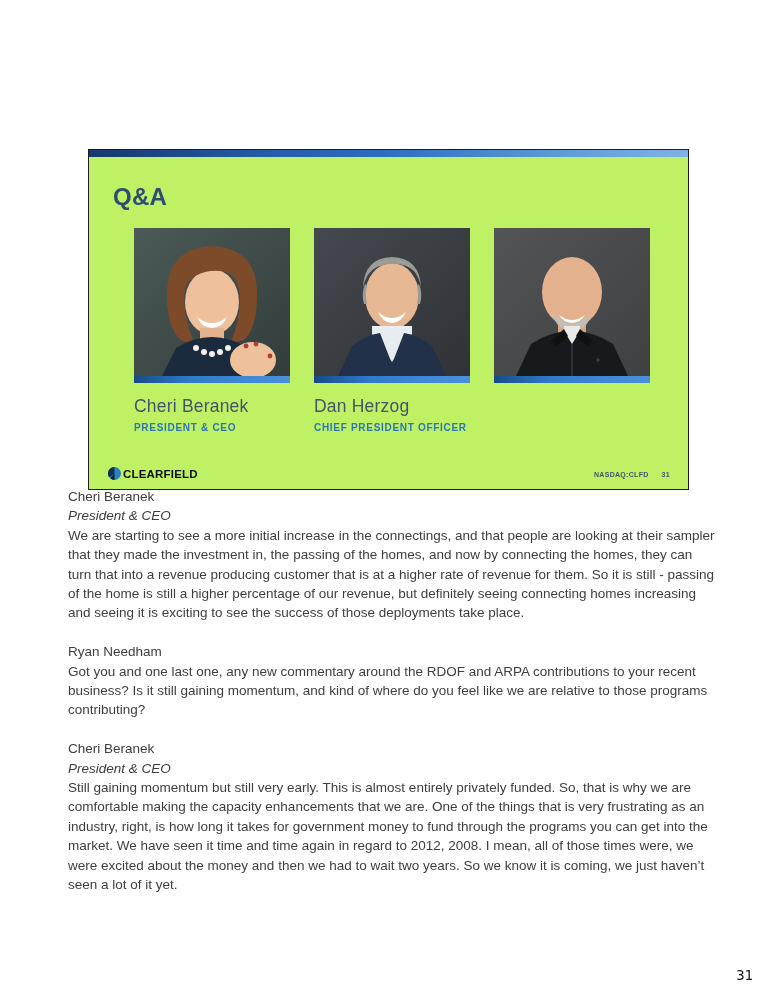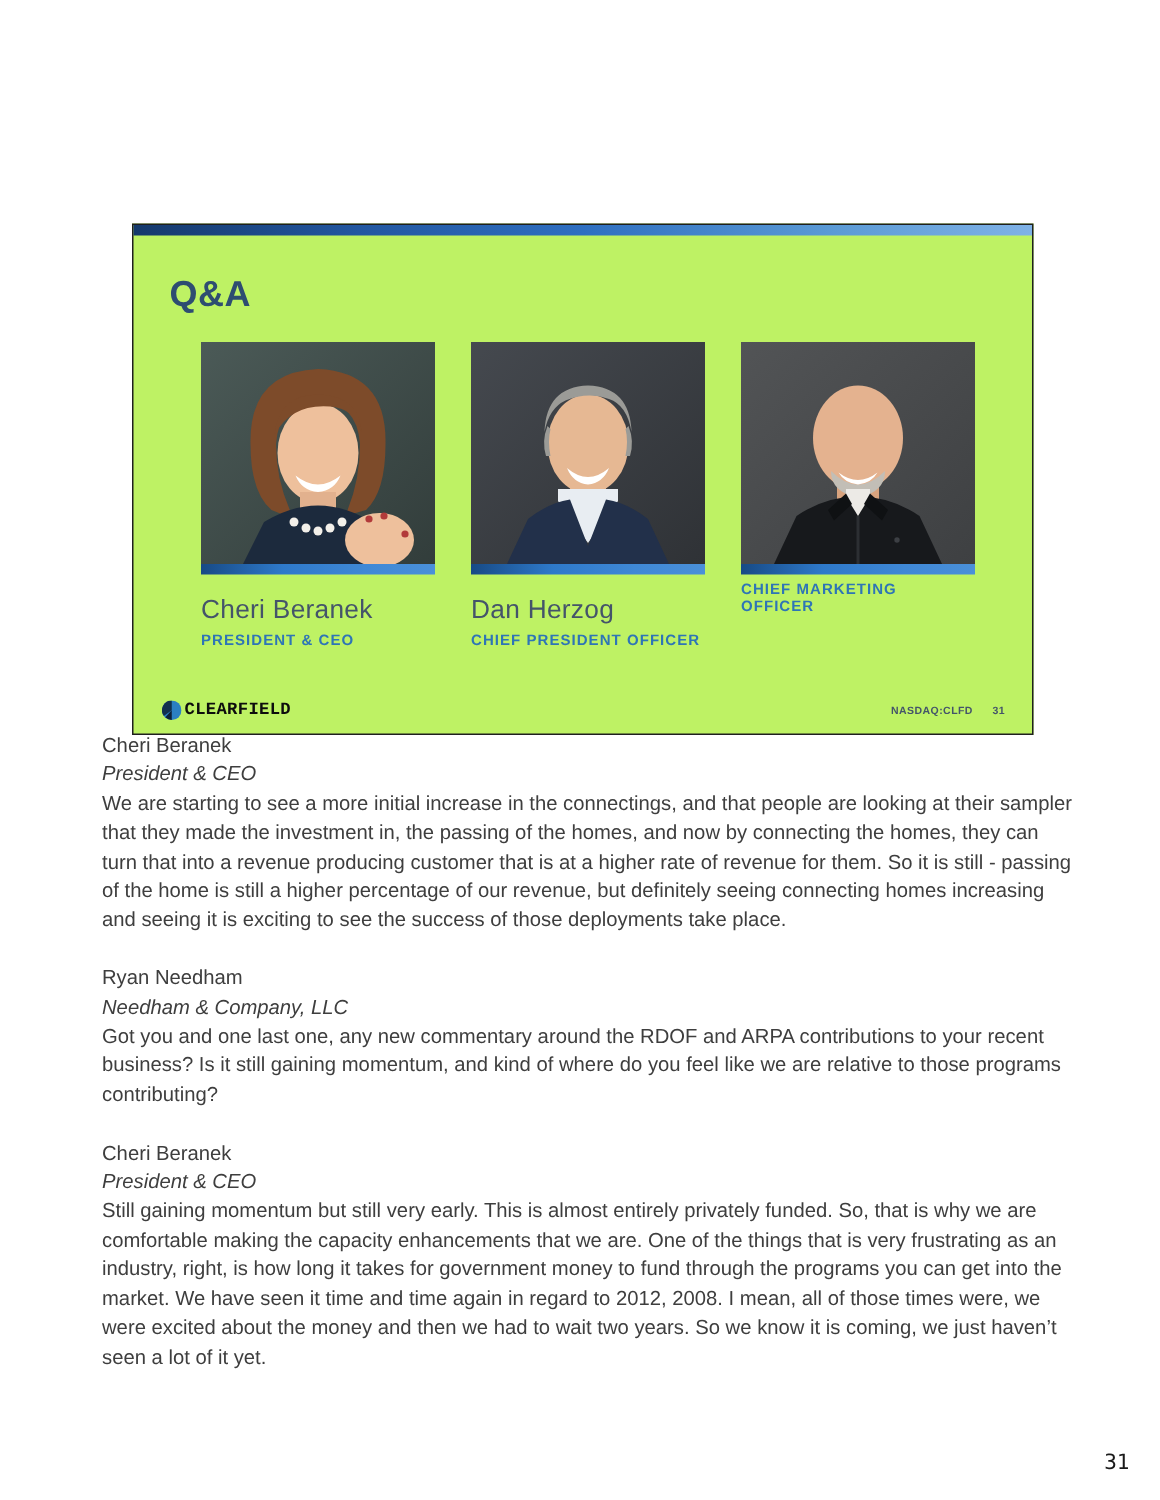--- a/index.html
+++ b/index.html
@@ -74,21 +74,20 @@
     display: flex;
     align-items: center;
     gap: 2px;
   }
   .logo-icon svg { display: block; width: 13px; height: 13px; }
   .logo-text {
     font-size: 11.5px;
     font-weight: 800;
     color: #0d0d0d;
     letter-spacing: 0.2px;
-    font-family: Liberation Mono, monospace;
   }
   .slide-ticker {
     position: absolute;
     right: 18px; bottom: 11px;
     display: flex;
     gap: 13px;
     font-size: 7px;
     font-weight: 600;
     color: #44546a;
     letter-spacing: 0.3px;
@@ -201,21 +200,20 @@
           <path d="M65 87 Q78 97 91 87 Q87 94 78 95 Q69 94 65 87 Z" fill="#ffffff"></path>
           <path d="M22 148 L37 116 Q56 103 78 103 Q100 103 119 116 L134 148 Z" fill="#17191c"></path>
           <path d="M70 103 L78 116 L86 103 L86 98 L70 98 Z" fill="#eceae6"></path>
           <path d="M58 112 L70 101 L74 108 L62 119 Z" fill="#0f1113"></path>
           <path d="M98 112 L86 101 L82 108 L94 119 Z" fill="#0f1113"></path>
           <line x1="78" y1="116" x2="78" y2="148" stroke="#2c2f33" stroke-width="2"></line>
           <circle cx="104" cy="132" r="1.8" fill="#3c3f44"></circle>
         </svg>
       </div>
       <div class="photo-bar"></div>
-      <div class="person-title">CHIEF MARKETING OFFICER</div>
     </div>
   </div>
 
   <div class="slide-logo">
     <span class="logo-icon">
       <svg viewBox="0 0 13 13" xmlns="http://www.w3.org/2000/svg">
         <circle cx="6.5" cy="6.5" r="6.5" fill="#2b7fc2"></circle>
         <path d="M6.5 0 A6.5 6.5 0 0 0 1.2 10.3 L6.5 6.5 Z" fill="#12304e"></path>
         <path d="M2.2 11.2 L6.5 6.5 L6.5 13 A6.5 6.5 0 0 1 2.2 11.2 Z" fill="#0c2038"></path>
       </svg>
@@ -232,21 +230,20 @@
 <div class="transcript">
 
   <div class="t-block">
     <div class="t-speaker">Cheri Beranek</div>
     <div class="t-role">President &amp; CEO</div>
     <p class="t-text">We are starting to see a more initial increase in the connectings, and that people are looking at their sampler that they made the investment in, the passing of the homes, and now by connecting the homes, they can turn that into a revenue producing customer that is at a higher rate of revenue for them. So it is still - passing of the home is still a higher percentage of our revenue, but definitely seeing connecting homes increasing and seeing it is exciting to see the success of those deployments take place.</p>
   </div>
 
   <div class="t-block">
     <div class="t-speaker">Ryan Needham</div>
-    <div class="t-role">Needham &amp; Company, LLC</div>
     <p class="t-text">Got you and one last one, any new commentary around the RDOF and ARPA contributions to your recent business? Is it still gaining momentum, and kind of where do you feel like we are relative to those programs contributing?</p>
   </div>
 
   <div class="t-block">
     <div class="t-speaker">Cheri Beranek</div>
     <div class="t-role">President &amp; CEO</div>
     <p class="t-text">Still gaining momentum but still very early. This is almost entirely privately funded. So, that is why we are comfortable making the capacity enhancements that we are. One of the things that is very frustrating as an industry, right, is how long it takes for government money to fund through the programs you can get into the market. We have seen it time and time again in regard to 2012, 2008. I mean, all of those times were, we were excited about the money and then we had to wait two years. So we know it is coming, we just haven’t seen a lot of it yet.</p>
   </div>
 </div>
 

